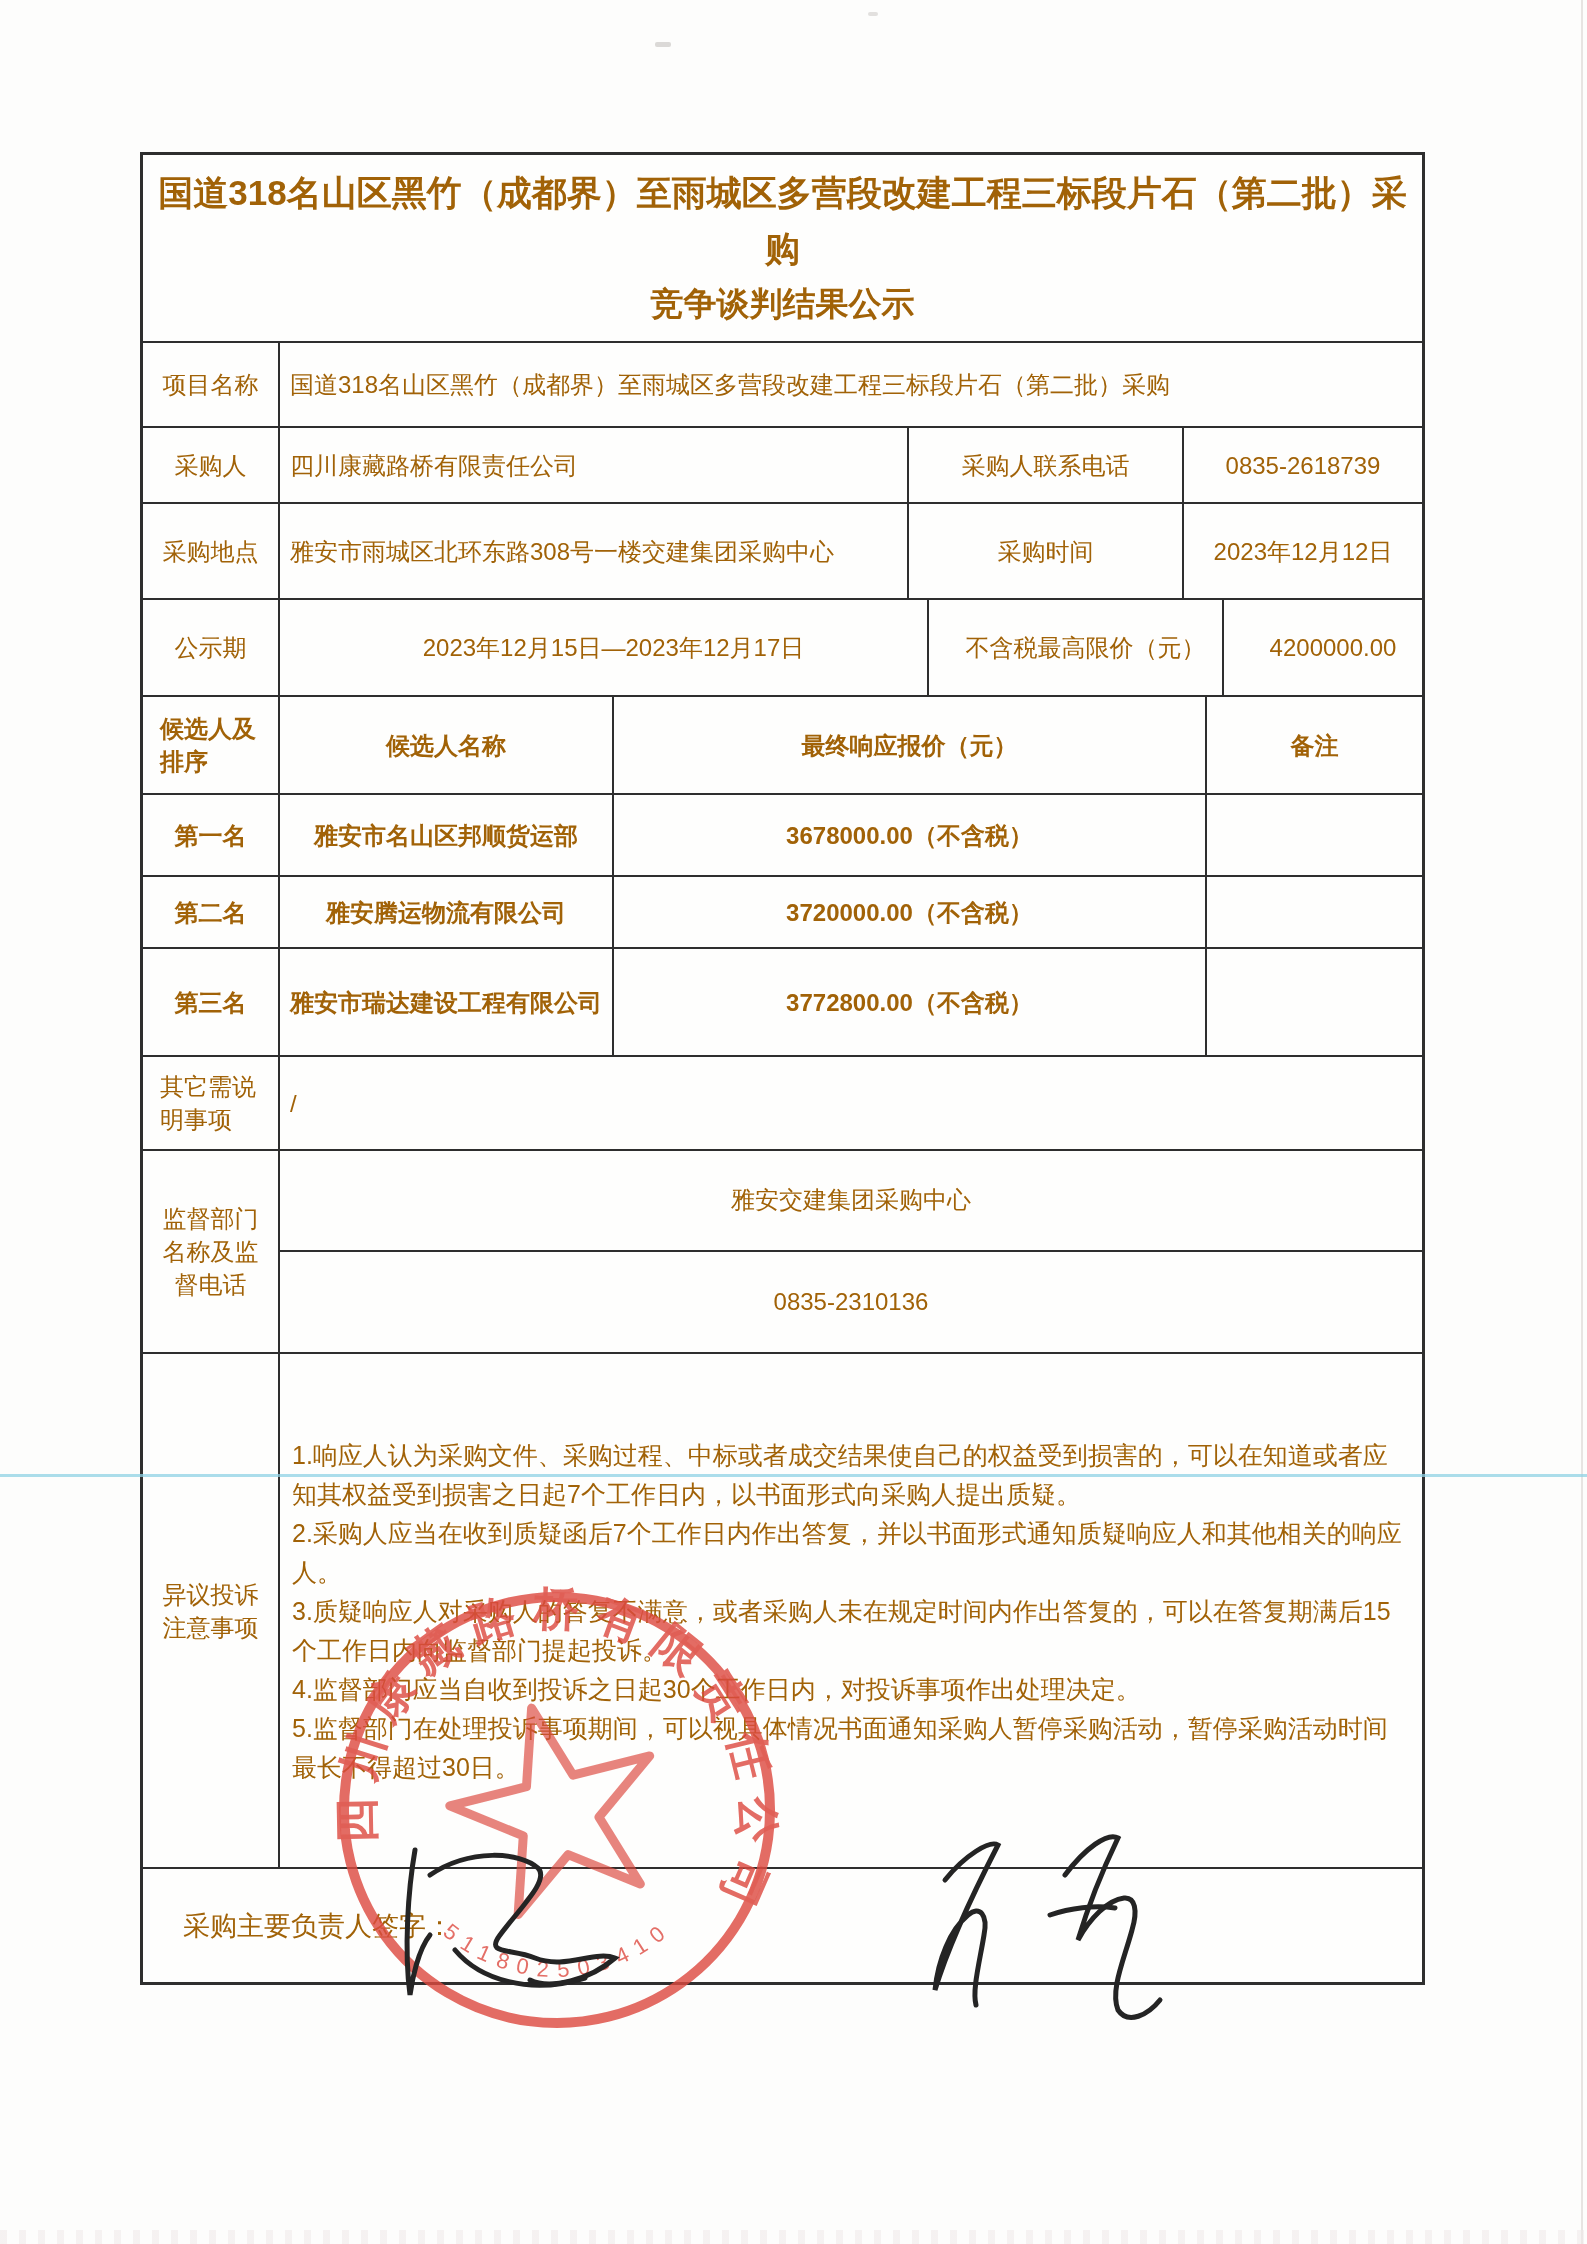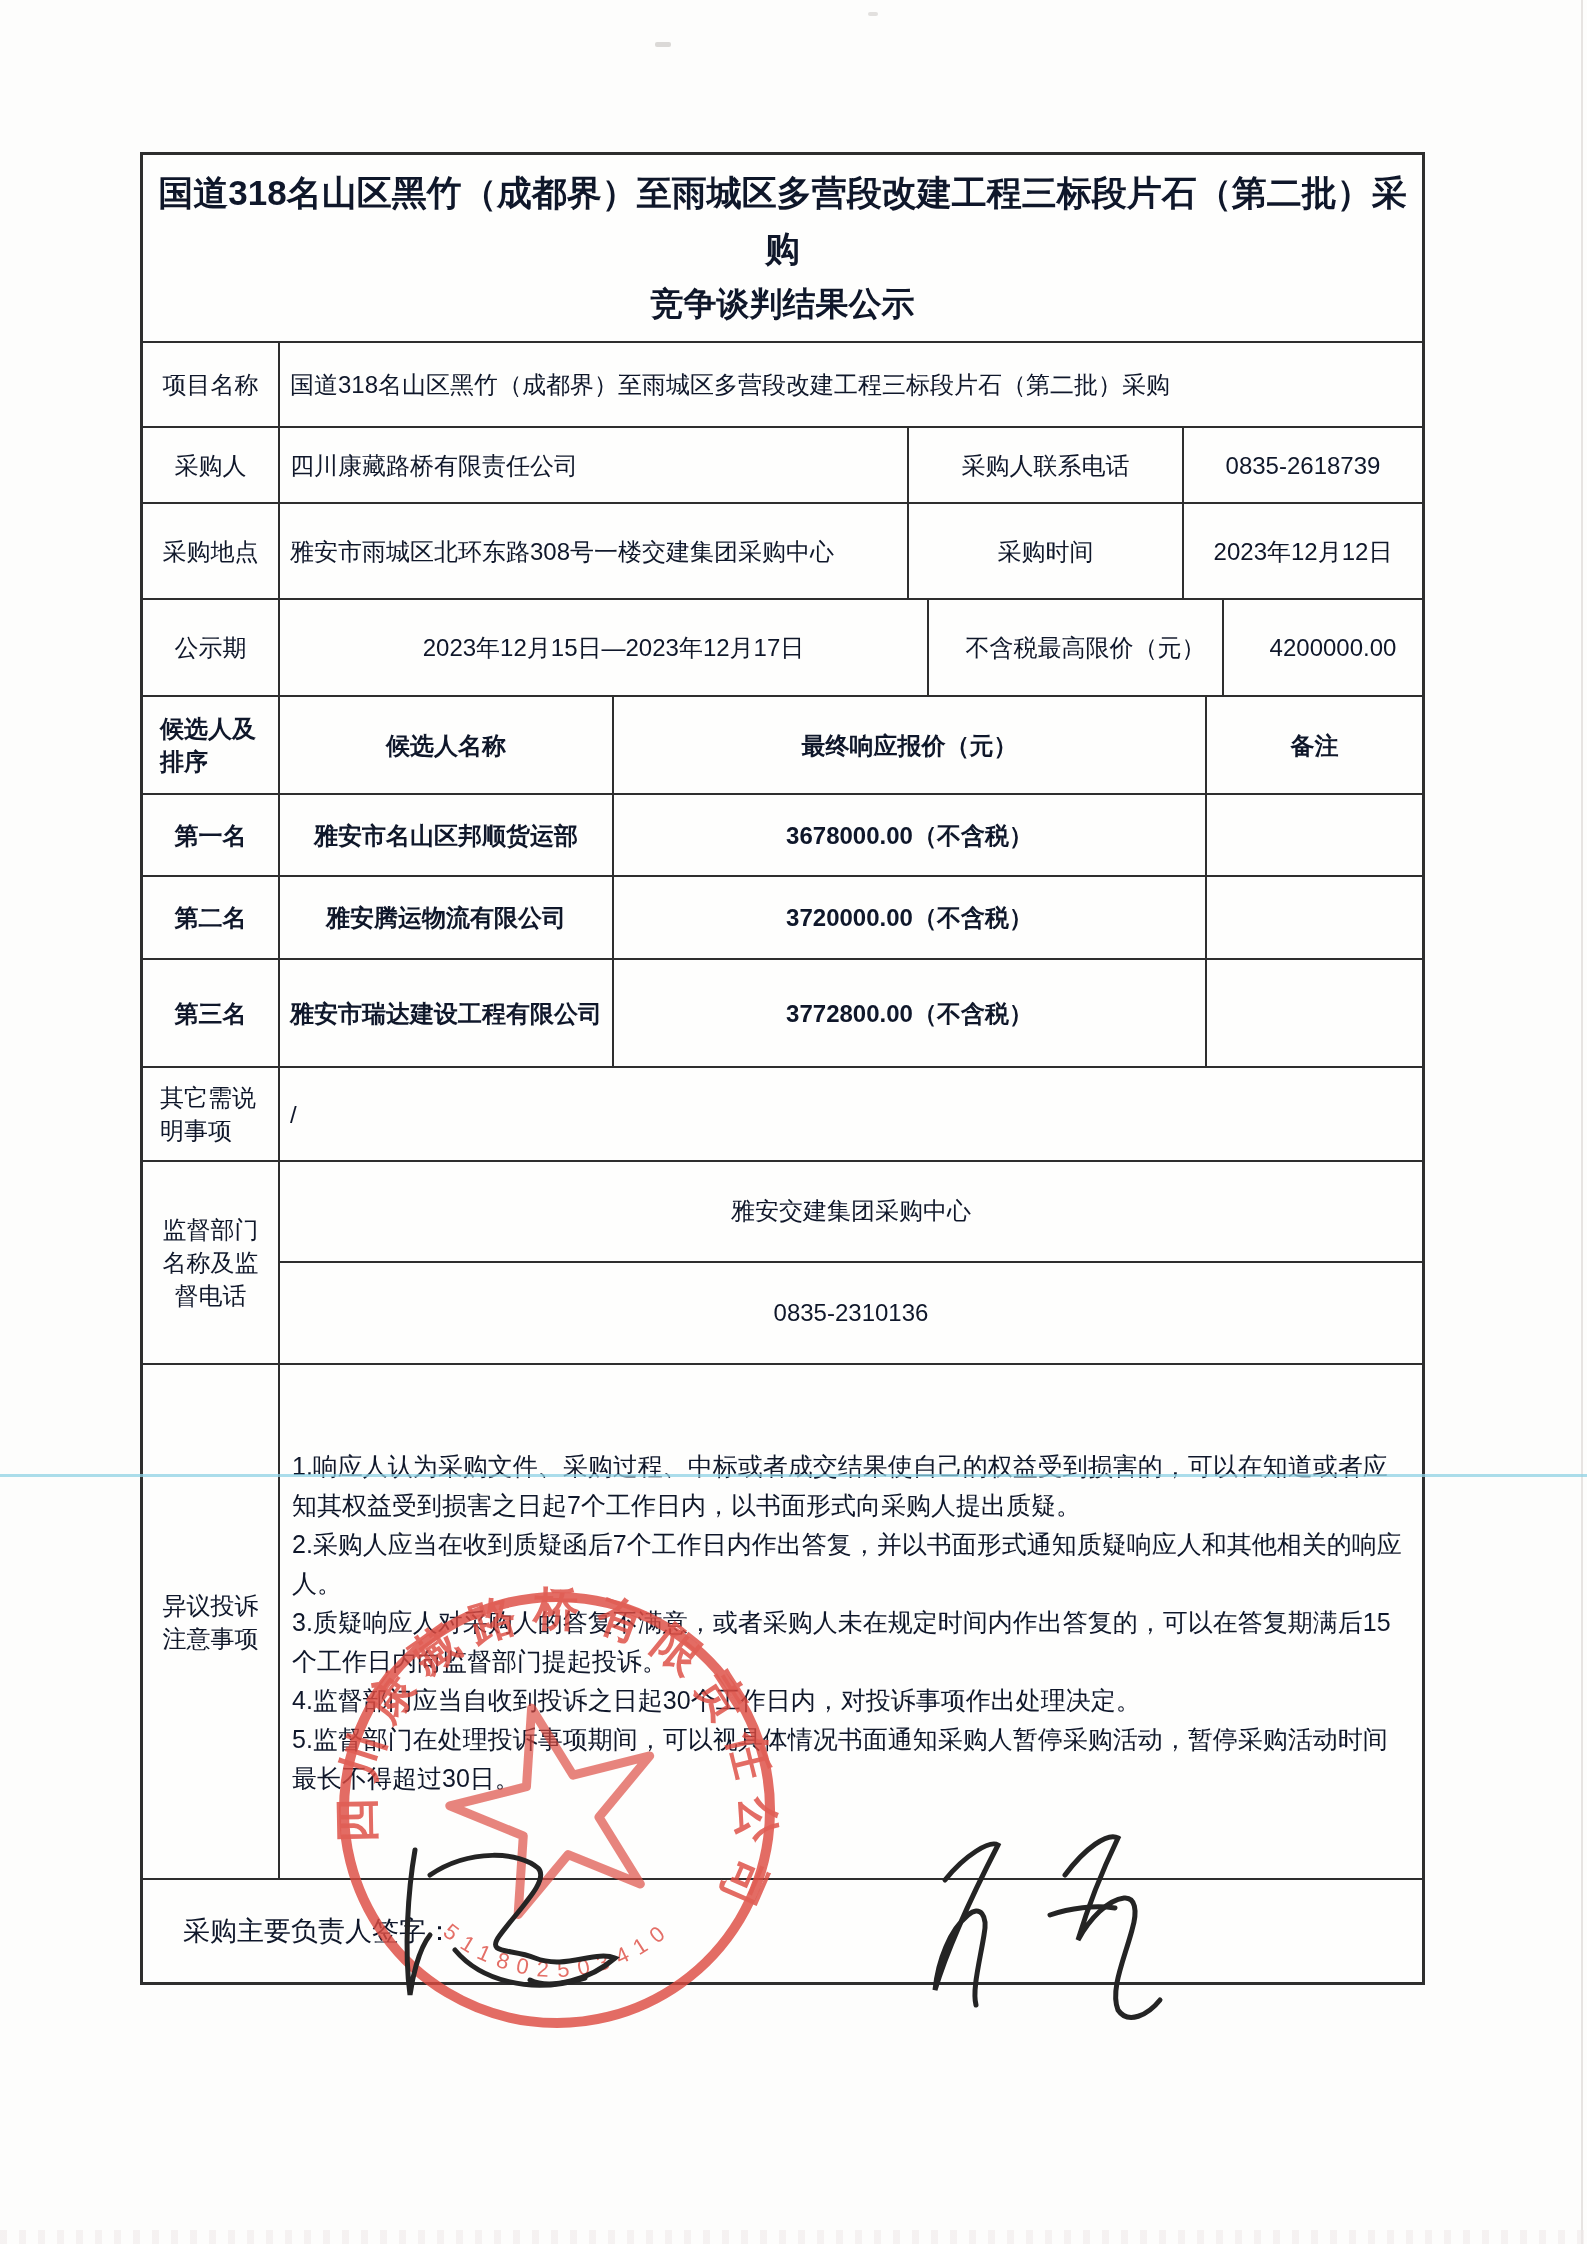--- a/index.html
+++ b/index.html
@@ -2,21 +2,21 @@
 <html><head>
 <meta charset="utf-8">
 <style>
   html,body{margin:0;padding:0;background:#e8e8e8;}
   .page{
     position:relative;
     width:1587px;height:2244px;
     background:#fdfdfc;
     overflow:hidden;
     font-family:"Liberation Sans","DejaVu Sans",sans-serif;
-    color:#0f172a;
+    color:#a16207;
   }
   
   .edge-line{position:absolute;top:0;right:4px;width:2px;height:100%;background:#d8d4d0;opacity:.6;}
   .bottom-noise{position:absolute;left:0;bottom:0;width:100%;height:14px;
     background:repeating-linear-gradient(90deg,#efe9e9 0 7px,#fdfdfc 7px 19px);opacity:.55;}
   .speck{position:absolute;background:#b9b5b2;border-radius:2px;}
   .speck1{left:655px;top:42px;width:16px;height:5px;opacity:.5;}
   .speck2{left:868px;top:12px;width:10px;height:4px;opacity:.4;}
   .cyan-line{position:absolute;left:0;top:1474px;width:1587px;height:3px;background:#8fd2e4;opacity:.75;}
 
@@ -32,21 +32,21 @@
   .c-label{flex:0 0 137px;padding:20px 17px;}
   .left{justify-content:flex-start;text-align:left;}
 
   .r-title{height:188px;border-bottom:2px solid #2e2e2e;display:flex;flex-direction:column;
            align-items:center;justify-content:center;padding:2px 10px;box-sizing:border-box;}
   .title-main{font-weight:bold;font-size:35px;line-height:56px;text-align:center;width:1275px;}
   .title-sub{font-weight:bold;font-size:33px;line-height:54px;text-align:center;}
 
   .h-name{height:85px;} .h-buyer{height:76px;} .h-place{height:96px;}
   .h-public{height:97px;gap:20px;} .h-candhead{height:98px;}
-  .h-c1{height:82px;} .h-c2{height:83px;justify-content:center;} .h-c3{height:108px;}
+  .h-c1{height:82px;} .h-c2{height:72px;justify-content:center;} .h-c3{height:108px;}
   .h-other{height:94px;}
 
   .v-wide{flex:0 0 629px;}
   .v-label2{flex:0 0 275px;}
   .v-val2{flex:1 1 auto;}
 
   .cand-name{flex:0 0 334px;}
   .cand-price{flex:0 0 593px;}
   .cand-remark{flex:1 1 auto;}
   .bold{font-weight:bold;}

